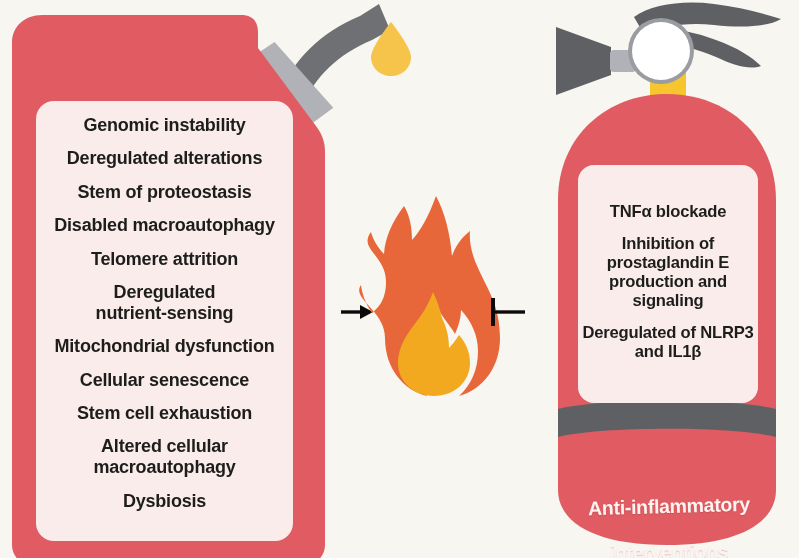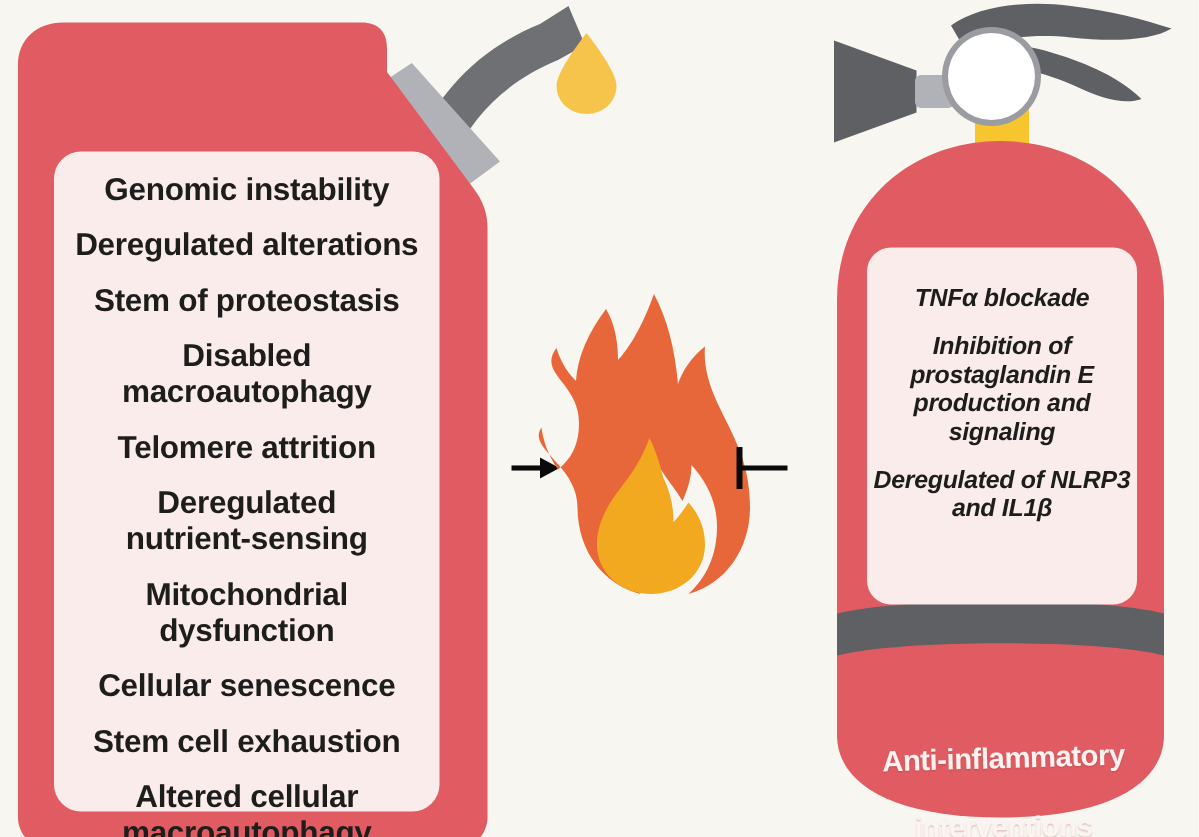--- a/index.html
+++ b/index.html
@@ -41,21 +41,21 @@
   }
   #hallmarks-list {
     list-style: none;
     margin: 0;
     padding: 0;
     width: 100%;
   }
   #hallmarks-list li {
     text-align: center;
     color: #1d1d1b;
-    font-size: 21px;
+    font-size: 18px;
     font-weight: bold;
     line-height: 1.16;
     letter-spacing: -0.2px;
     margin: 0 0 12.5px 0;
     white-space: pre-line;
   }
   
   #interventions-panel {
     position: absolute;
     left: 578px;
@@ -63,24 +63,23 @@
     width: 180px;
     height: 238px;
     box-sizing: border-box;
     padding: 20px 4px 6px 4px;
     display: flex;
     flex-direction: column;
     align-items: center;
   }
   #interventions-list {
     list-style: none;
-    margin: 4px;
+    margin: 17px;
     padding: 0;
     width: 100%;
-    font-style: italic;
   }
   #interventions-list li {
     text-align: center;
     color: #1d1d1b;
     font-size: 16.6px;
     font-weight: bold;
     line-height: 1.15;
     letter-spacing: -0.2px;
     margin: 0 0 13px 0;
     white-space: pre-line;

